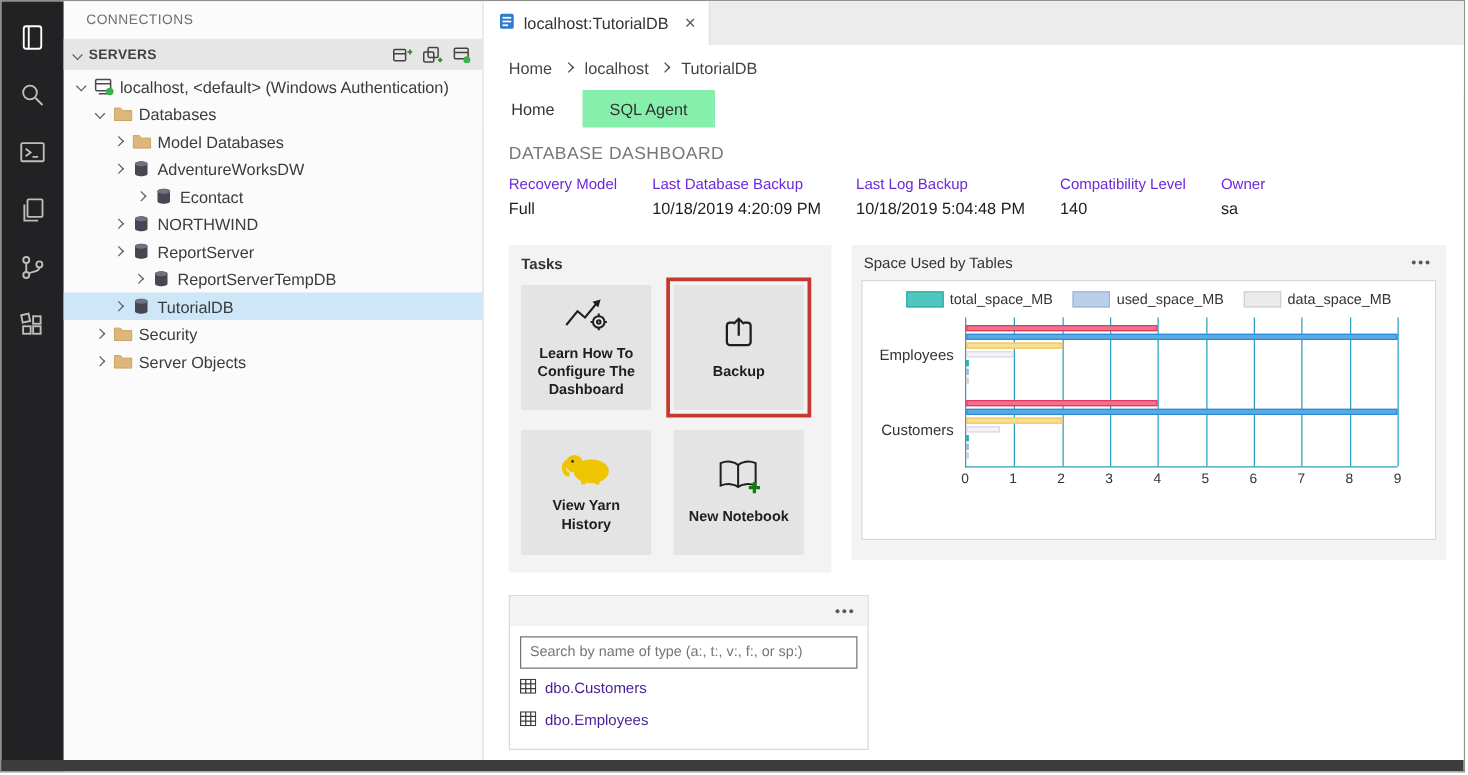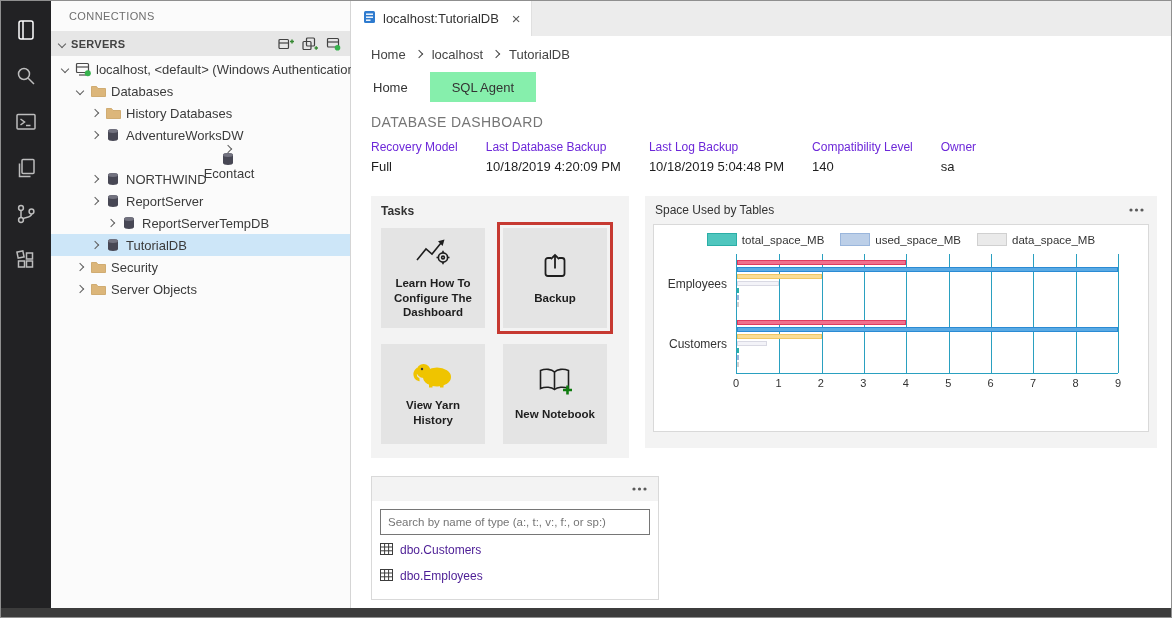--- a/index.html
+++ b/index.html
@@ -7,21 +7,21 @@
   body { font-family:"Liberation Sans", sans-serif; font-size:13px; color:#3B3B3B; background:#fff; }
   .window { position:relative; width:1172px; height:618px; border:1px solid #8F8F8F; display:flex; overflow:hidden; background:#fff; }
 
   
   .activity-bar { width:50px; background:#222224; display:flex; flex-direction:column; align-items:center; padding-top:6px; flex:none; }
   .ab-item { width:48px; height:46px; display:flex; align-items:center; justify-content:center; cursor:pointer; }
   .ab-item svg { stroke:#BDBDBD; fill:none; stroke-width:1.5; }
   .ab-item.active svg { stroke:#FFFFFF; }
 
   
-  .sidebar { width:300px; background:#FBFBFB; border-right:1px solid #D5D5D5; flex:none; display:flex; flex-direction:column; }
+  .sidebar { width:336px; background:#FBFBFB; border-right:1px solid #D5D5D5; flex:none; display:flex; flex-direction:column; }
   .sidebar-title { height:30px; line-height:30px; padding-left:18px; font-size:11px; color:#6E6E6E; letter-spacing:.4px; }
   .servers-row { height:25px; background:#E6E6E6; display:flex; align-items:center; padding:0 8px; }
   .servers-label { font-size:11px; font-weight:bold; color:#424242; margin-left:6px; letter-spacing:.3px; }
   .servers-toolbar { margin-left:auto; display:flex; gap:8px; align-items:center; }
   .servers-toolbar span { display:inline-flex; cursor:pointer; }
   .tree { padding-top:2px; }
   .tree-row { height:22px; display:flex; align-items:center; cursor:pointer; white-space:nowrap; }
   .tree-row.selected { background:#CDE6F8; }
   .tree-row .chevbox { width:16px; display:inline-flex; justify-content:center; flex:none; }
   .tree-row .ticon { width:20px; display:inline-flex; justify-content:center; flex:none; }
@@ -200,35 +200,35 @@
         </div>
         <div class="tree-row" style="padding-left: 36px;">
           <span class="chevbox">
             <span class="chev right"></span>
           </span>
           <span class="ticon">
             <svg width="15" height="12" viewBox="0 0 15 12">
               <path d="M0.5 1.5 h5 l1.5 2 h7.5 v8 h-14 z" fill="#DCB67A" stroke="#C9A15F" stroke-width="0.8"></path>
             </svg>
           </span>
-          <span class="tlabel">History Databases</span>
+          <span class="tlabel">Model Databases</span>
         </div>
         <div class="tree-row" style="padding-left: 36px;">
           <span class="chevbox">
             <span class="chev right"></span>
           </span>
           <span class="ticon">
             <svg width="14" height="14" viewBox="0 0 14 14">
               <path d="M2 3 c0 -1.2 2.2 -2 5 -2 s5 0.8 5 2 v8 c0 1.2 -2.2 2 -5 2 s-5 -0.8 -5 -2 z" fill="#474754"></path>
               <ellipse cx="7" cy="3" rx="5" ry="1.9" fill="#72727F"></ellipse>
             </svg>
           </span>
           <span class="tlabel">AdventureWorksDW</span>
         </div>
-        <div class="tree-row" style="padding-left: 54px; flex-direction: column;">
+        <div class="tree-row" style="padding-left: 54px;">
           <span class="chevbox">
             <span class="chev right"></span>
           </span>
           <span class="ticon">
             <svg width="14" height="14" viewBox="0 0 14 14">
               <path d="M2 3 c0 -1.2 2.2 -2 5 -2 s5 0.8 5 2 v8 c0 1.2 -2.2 2 -5 2 s-5 -0.8 -5 -2 z" fill="#474754"></path>
               <ellipse cx="7" cy="3" rx="5" ry="1.9" fill="#72727F"></ellipse>
             </svg>
           </span>
           <span class="tlabel">Econtact</span>

